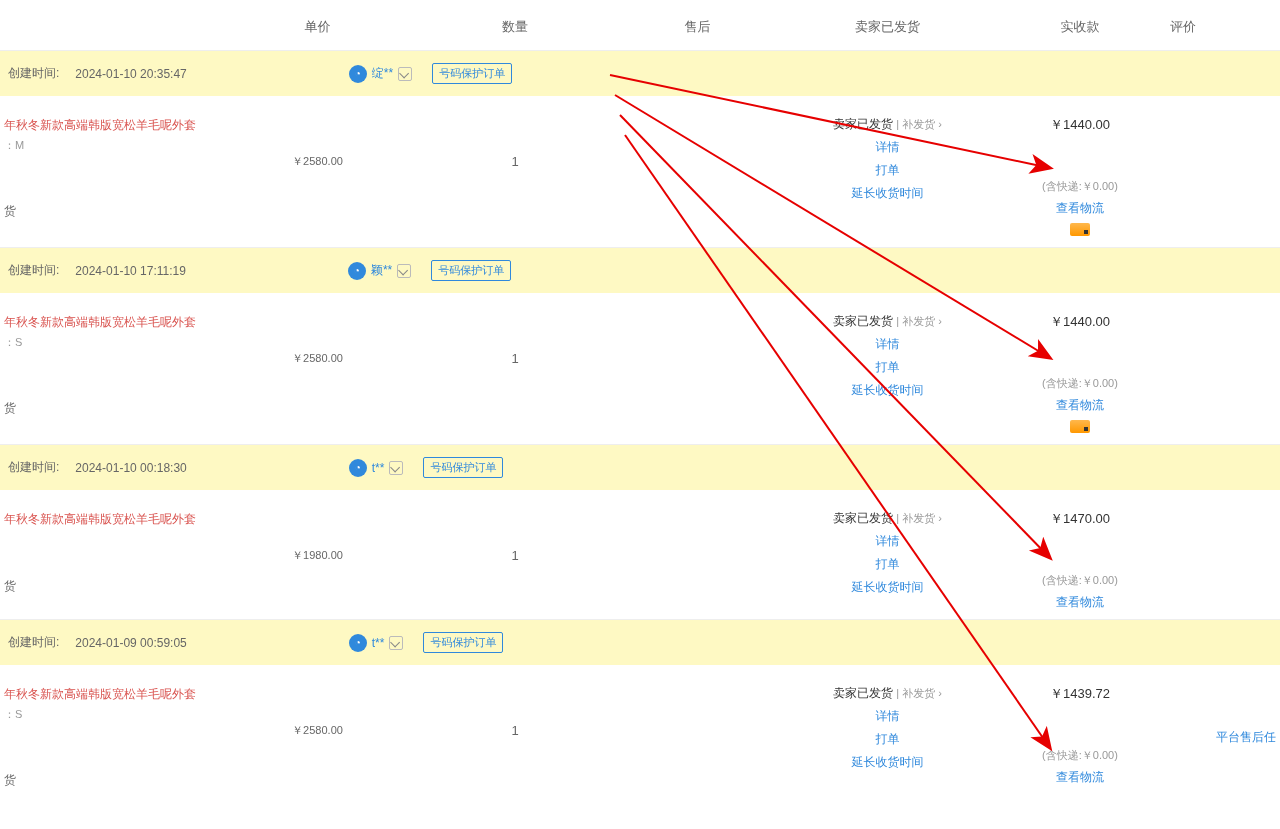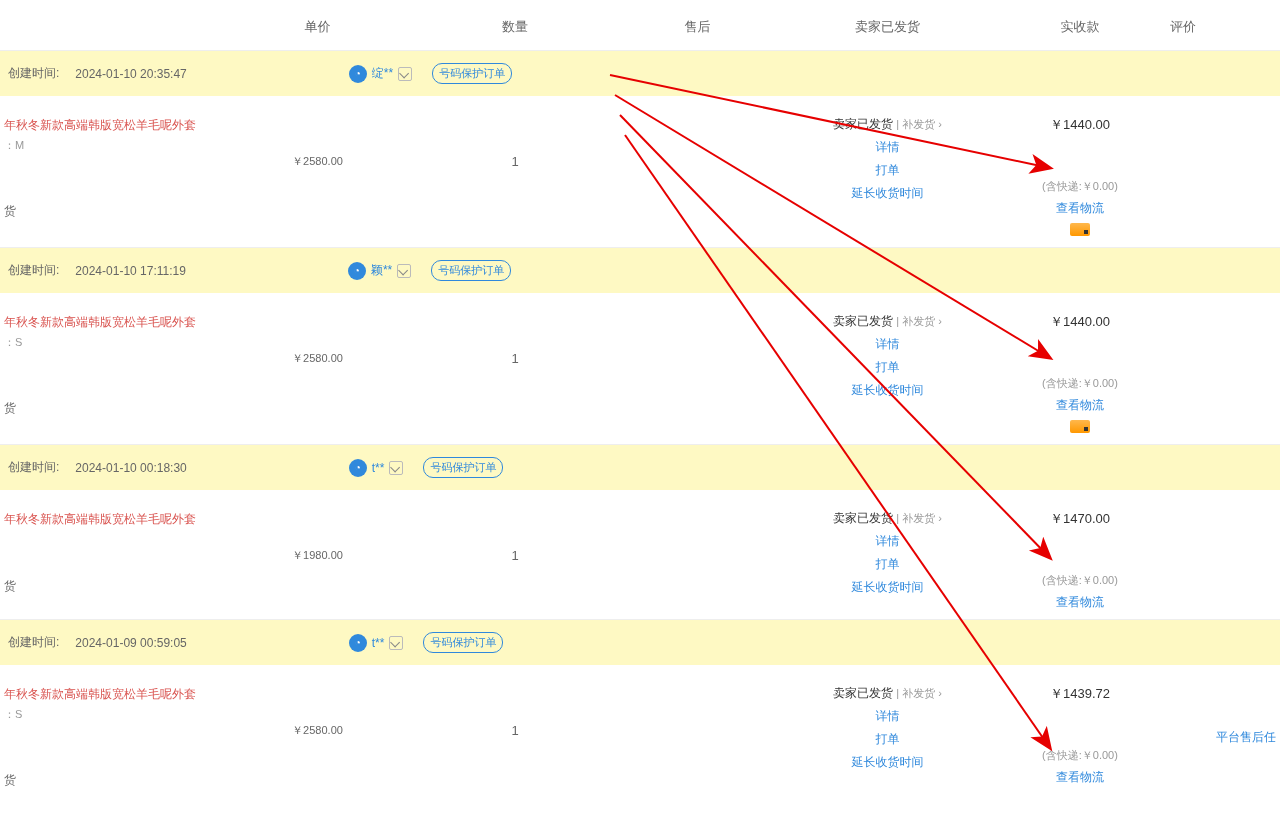--- a/index.html
+++ b/index.html
@@ -17,21 +17,21 @@
     .header-row > div { color: #666; font-size: 13px; }
     
     .order-header { background: #fef9c3; padding: 12px 8px; display: flex; align-items: center; gap: 12px; border-top:1px solid #eee;}
     .create-time-label { color: #666; }
     .create-time-value { color: #666; margin-left: 4px; text-align: center; }
     .buyer-wrap { display: inline-flex; align-items: center; gap: 5px; margin-left: 150px;}
     .buyer-icon { width: 18px; height: 18px; border-radius: 50%; background: #3089dc; display:inline-flex; align-items:center; justify-content:center; color:#fff; font-size:10px;}
     .buyer-name { color: #3089dc; font-size: 12px; }
     .expand-icon { width: 14px; height: 14px; border:1px solid #bbb; border-radius:2px; display:inline-flex; align-items:center; justify-content:center;}
     .expand-icon::before{content:""; width:6px; height:6px; border-left:1px solid #888; border-bottom:1px solid #888; transform:rotate(-45deg) translate(-1px,-1px); }
-    .protect-badge { display:inline-block; border:1px solid #3089dc; color:#3089dc; padding:2px 6px; border-radius:10px; font-size:11px; margin-left: 8px;}
+    .protect-badge { display:inline-block; border:1px solid #3089dc; color:#3089dc; padding:2px 6px; border-radius:2px; font-size:11px; margin-left: 8px;}
     
     .order-body { display:flex; padding: 20px 0 8px; position:relative; border-bottom:0;}
     .product-info { width: 215px; padding-left:4px;}
     .product-title { color: #d9534f; font-size:12px; line-height:18px;}
     .product-sku { color:#999; font-size:11px; margin-top:4px;}
     .product-ship { color:#666; font-size:12px; margin-top: 50px;}
     
     .price-col { width:205px; text-align:center; color:#666; font-size:11px; padding-top:38px;}
     .qty-col { width:190px; text-align:center; color:#666; font-size:13px; padding-top:38px;}
     .aftersale-col { width:175px; text-align:center; padding-top:36px; position:relative;}

